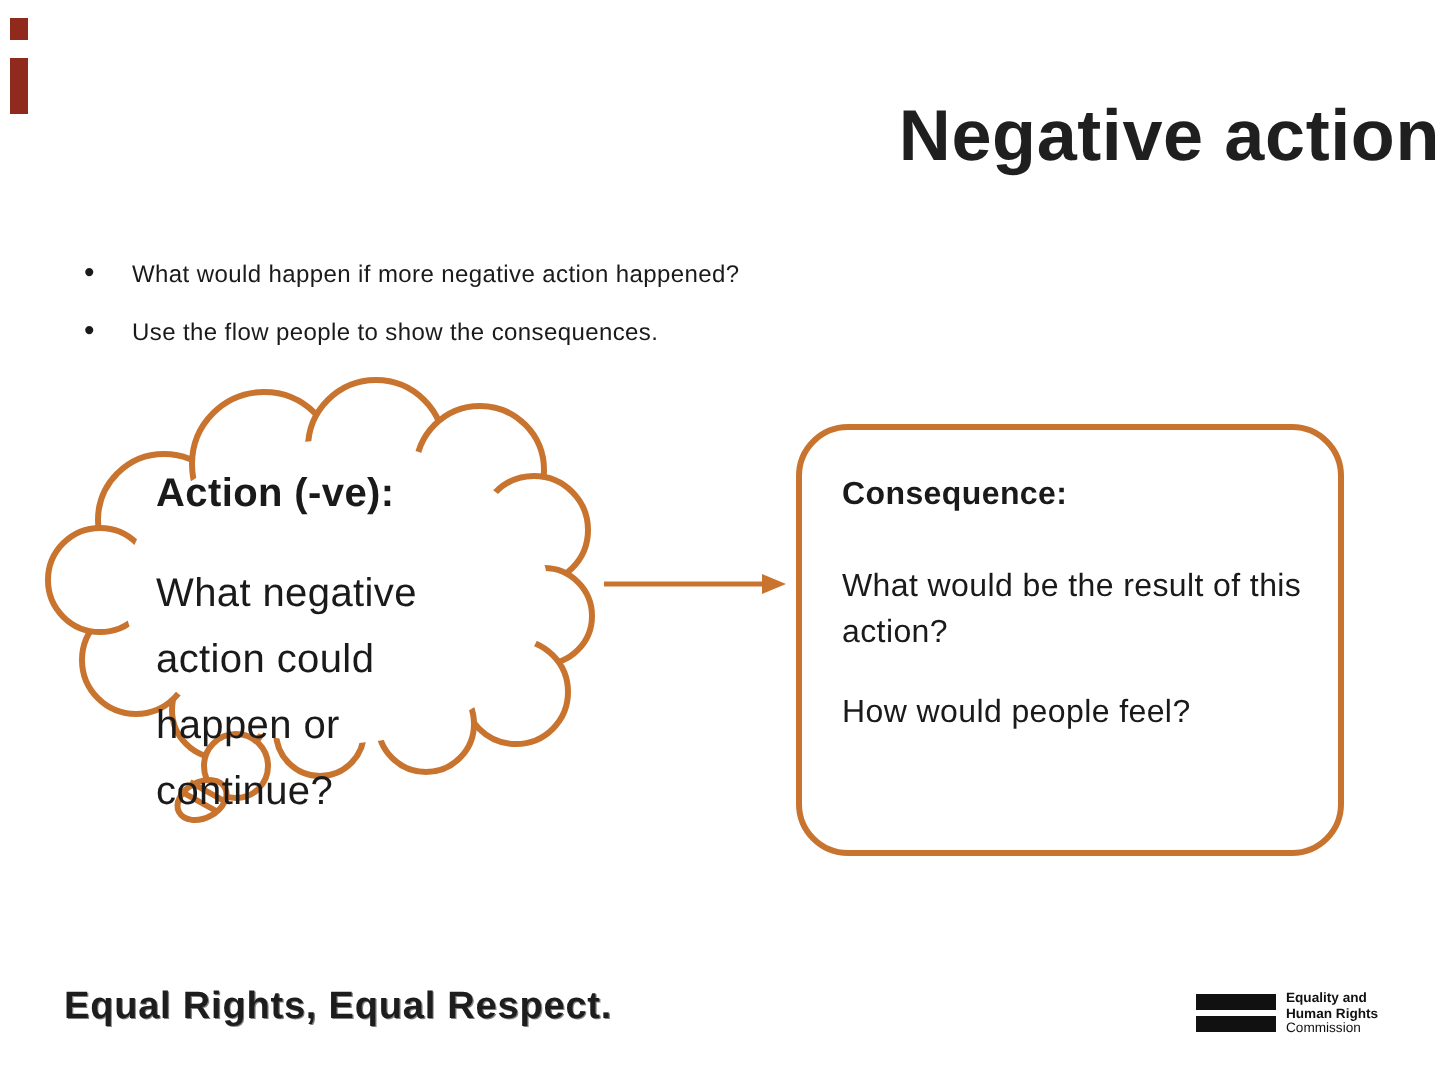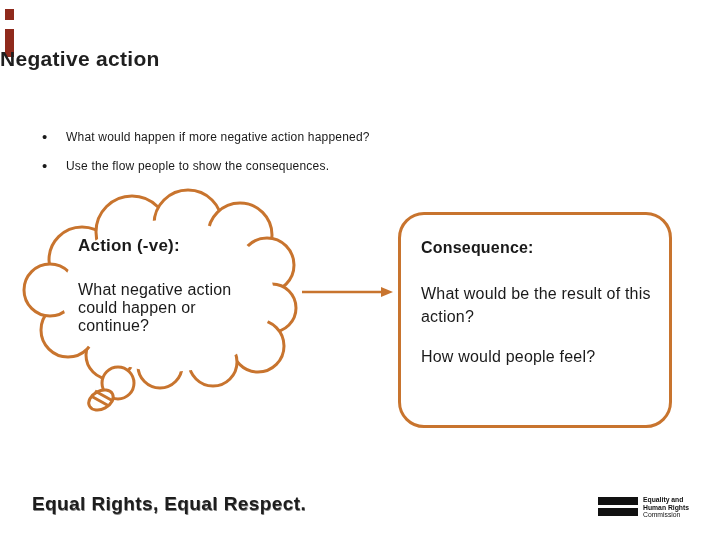--- a/index.html
+++ b/index.html
@@ -2,29 +2,29 @@
 <html><head>
 <meta charset="utf-8">
 <style>
   html,body{margin:0;padding:0;background:#ffffff;}
   #slide{
     position:relative;width:720px;height:540px;background:#ffffff;overflow:hidden;
     font-family:"Liberation Sans","DejaVu Sans",sans-serif;color:#1a1a1a;
   }
   .abs{position:absolute;}
   #title{
-    top:47px;left:0;right:0;text-align:left;
-    font-size:21px;font-weight:bold;color:#1f1f1f;letter-spacing:0.3px;
+    top:47px;left:0;right:0;text-align:right;
+    font-size:36px;font-weight:bold;color:#1f1f1f;letter-spacing:0.3px;
   }
   #bullets{top:126px;left:42px;width:580px;}
   .bullet-row{display:flex;align-items:flex-start;margin-bottom:7px;}
   .bullet-dot{width:24px;font-size:15px;line-height:22px;flex:0 0 24px;}
   .bullet-text{font-size:12px;line-height:22px;letter-spacing:0.2px;}
-  #cloud-heading{top:236px;left:78px;font-size:17px;font-weight:bold;letter-spacing:0.2px;}
-  #cloud-body{top:281px;left:78px;width:180px;font-size:16px;line-height:18px;letter-spacing:0.2px;}
+  #cloud-heading{top:236px;left:78px;font-size:20px;font-weight:bold;letter-spacing:0.2px;}
+  #cloud-body{top:281px;left:78px;width:180px;font-size:20px;line-height:33px;letter-spacing:0.2px;}
   #consequence-box{
     top:212px;left:398px;width:274px;height:216px;box-sizing:border-box;
     border:3px solid #C8742E;border-radius:26px;background:#fff;
     padding:24px 12px 0 20px;
   }
   #consequence-heading{font-size:16px;font-weight:bold;letter-spacing:0.2px;margin:0;}
   #consequence-q1{font-size:16px;line-height:23px;letter-spacing:0.2px;margin-top:25px;width:238px;}
   #consequence-q2{font-size:16px;line-height:23px;letter-spacing:0.2px;margin-top:17px;}
   #campaign{
     top:493px;left:32px;font-size:19px;font-weight:bold;color:#1d1d1d;

